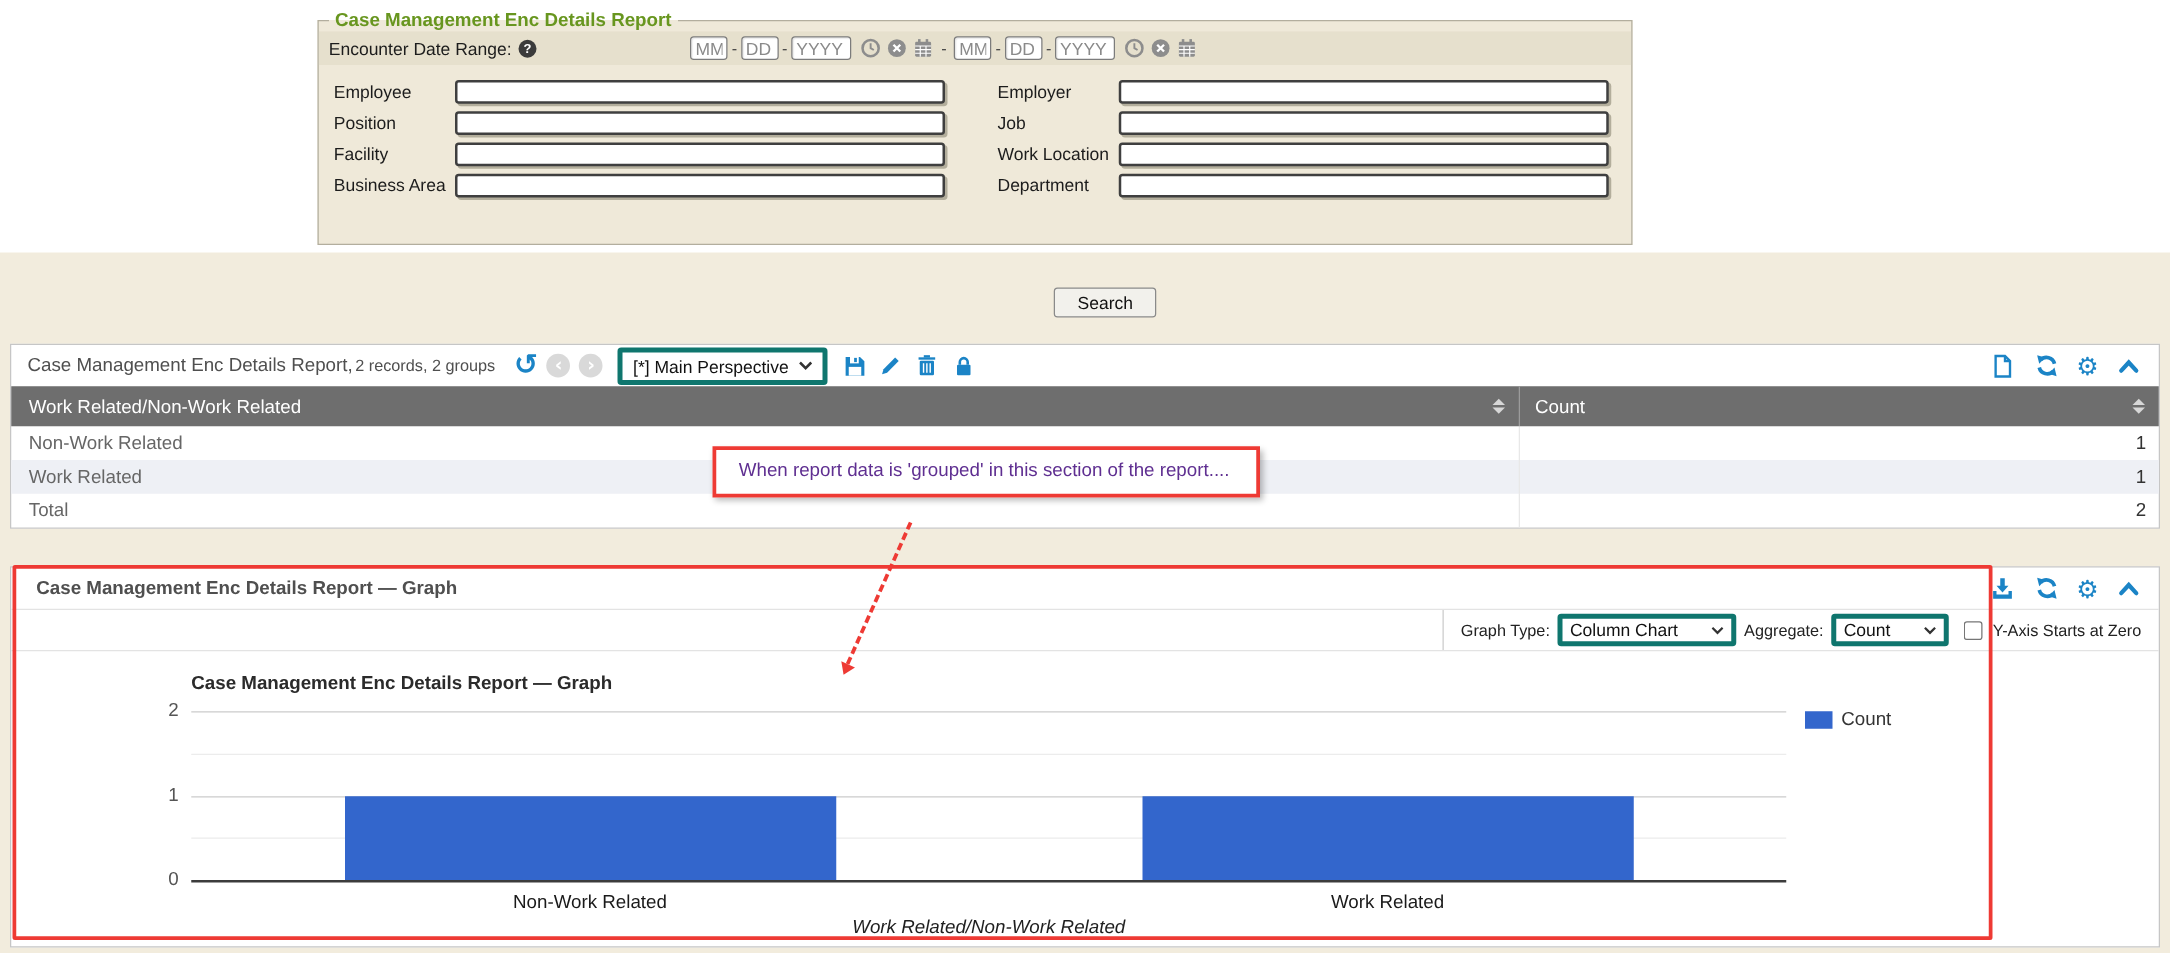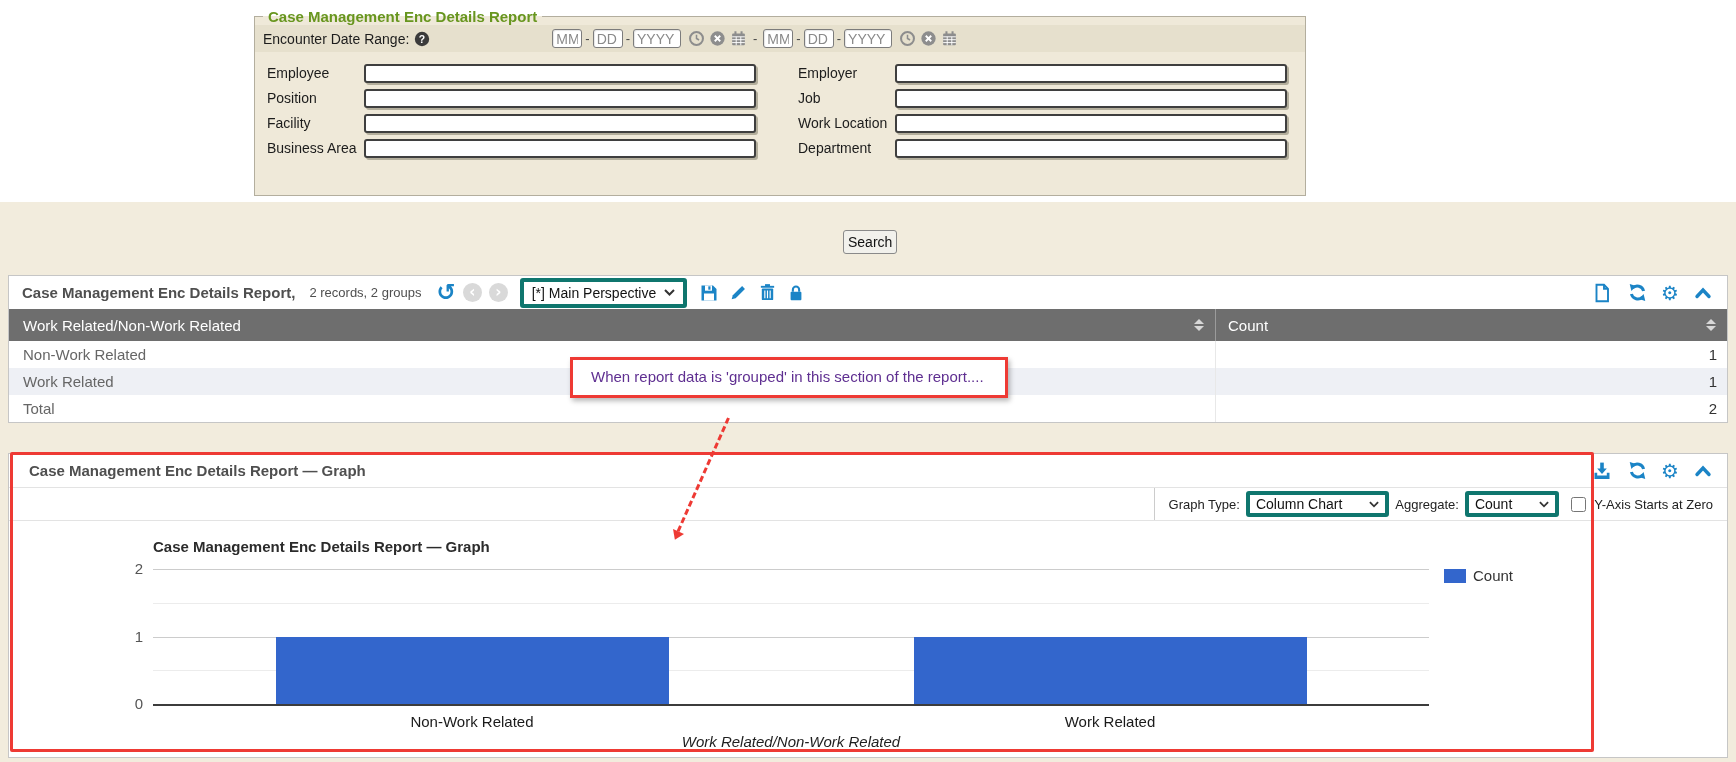--- a/index.html
+++ b/index.html
@@ -35,27 +35,27 @@
   .frow { display: flex; align-items: center; min-height: 25px; }
   .flabel { width: 97px; font-size: 14px; color: #1c1c1c; line-height: 1.12; padding-right: 4px; }
   .finput {
     width: 392px; height: 19px; border: 2px solid #3f3f3f; border-radius: 3px; background: #fff;
     box-shadow: 2px 2px 0 rgba(130,125,105,.55); font-size: 14px; font-family: inherit; padding: 0 4px;
   }
   .search-band { height: 73px; position: relative; }
   .search-btn {
     position: absolute; left: 843px; top: 28px;
     font-family: inherit; font-size: 14px; color: #111;
-    background: #f2f1ec; border: 1px solid #8a8a8a; border-radius: 3px; padding: 3px 4px; cursor: pointer;
+    background: #f2f1ec; border: 1px solid #8a8a8a; border-radius: 3px; padding: 3px 18px; cursor: pointer;
   }
   
   .section { margin: 0 8px; background: #fff; border: 1px solid #c6c6c6; }
   .r-header { height: 33px; display: flex; align-items: center; padding-left: 13px; }
-  .r-title { font-size: 15px; font-weight: bold; color: #4f4f4f; white-space: nowrap; }
-  .r-subtitle { font-size: 13px; color: #4f4f4f; margin-left: 14px; white-space: nowrap; }
+  .r-title { font-size: 15px; font-weight: normal; color: #4f4f4f; white-space: nowrap; }
+  .r-subtitle { font-size: 13px; color: #4f4f4f; margin-left: 2px; white-space: nowrap; }
   .r-toolbar { display: flex; align-items: center; gap: 7px; margin-left: 15px; }
   .ticon { color: #1b84c6; font-family: "DejaVu Sans", sans-serif; line-height: 1; cursor: pointer; }
   .undo-glyph { font-size: 23px; font-weight: bold; }
   .gear-glyph { font-size: 20px; }
   .circ {
     width: 19px; height: 19px; border-radius: 50%; background: #d9d9d9; color: #fff;
     display: flex; align-items: center; justify-content: center;
     font-size: 15px; font-weight: bold; font-family: "DejaVu Sans", sans-serif; cursor: pointer; line-height: 1;
   }
   .sel {

